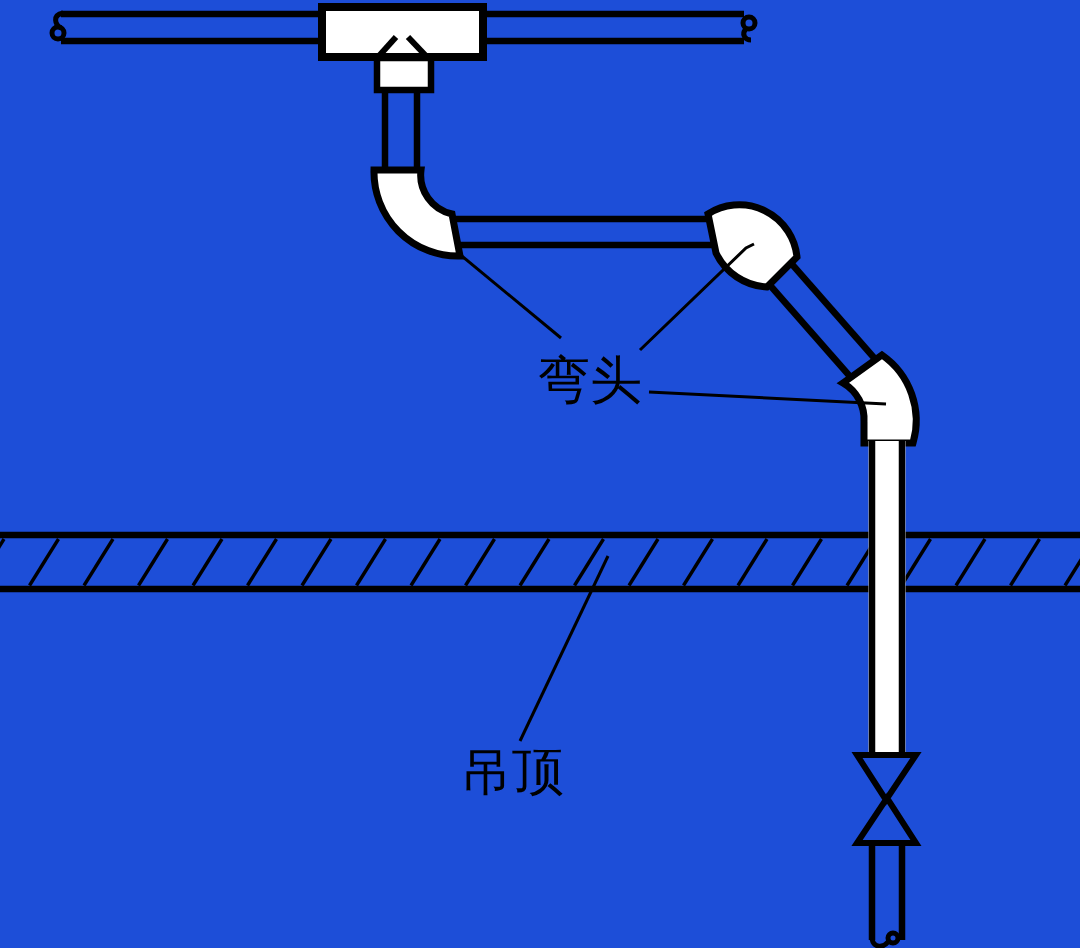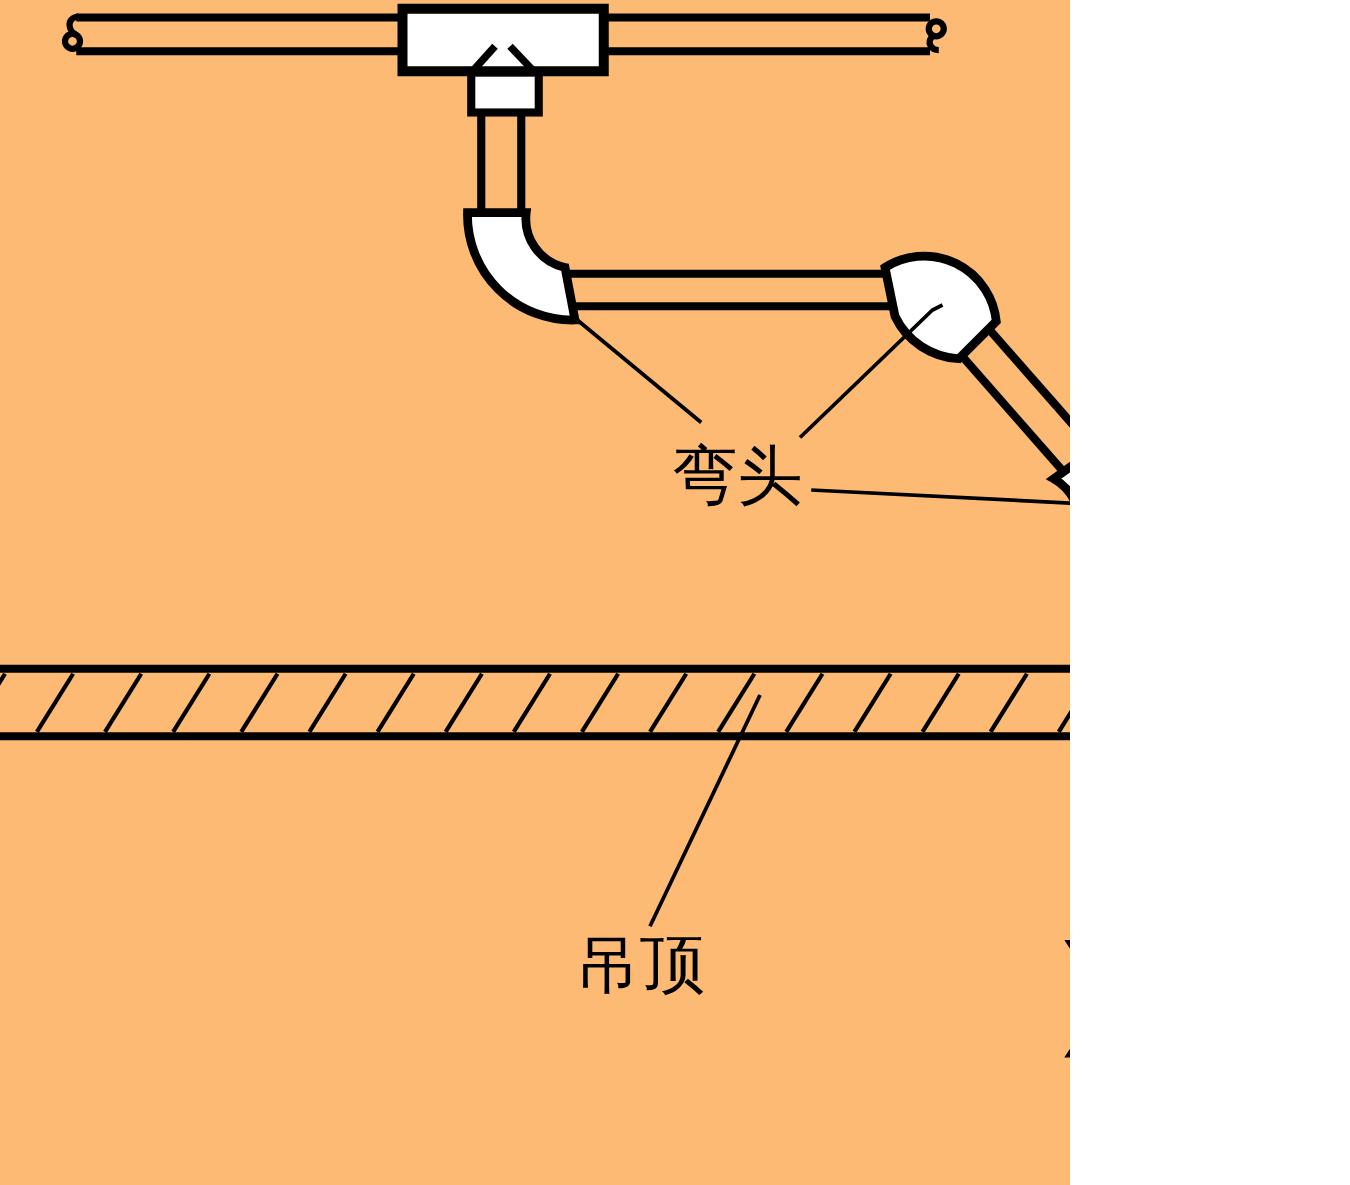--- a/index.html
+++ b/index.html
@@ -1,19 +1,19 @@
 <!DOCTYPE html>
 <html><head>
 <meta charset="utf-8">
 <style>
   html,body{margin:0;padding:0;background:#ffffff;}
   .stage{
     position:relative;
-    width:856px;height:948px;
-    background:#fdba74;
+    width:1080px;height:948px;
+    background:#1d4ed8;
     font-family:"Liberation Serif","DejaVu Serif",serif;
     overflow:hidden;
   }
   svg{display:block;}
   text.diagram-label{
     font-family:"Liberation Serif","DejaVu Serif",serif;
     font-size:52px;
     fill:#000000;
   }
 </style>

